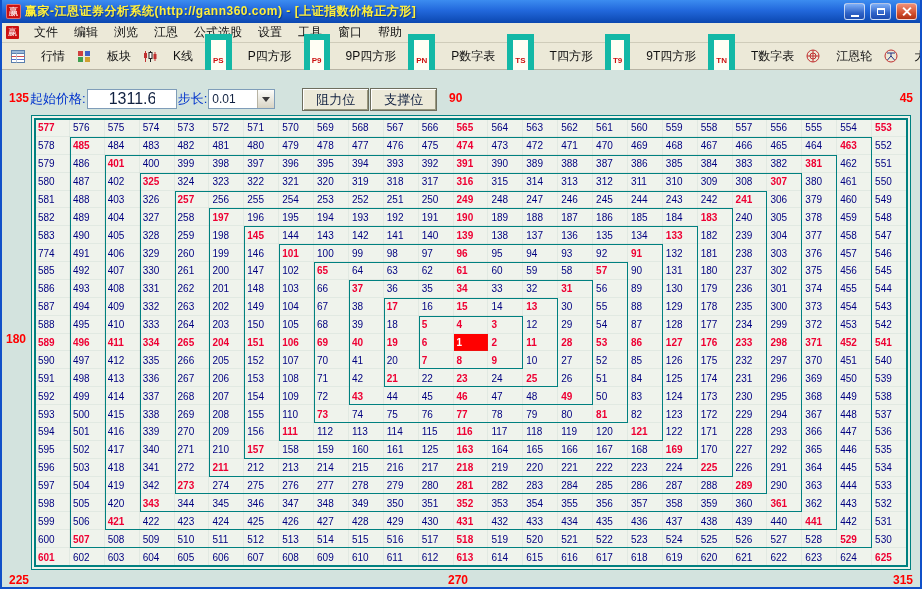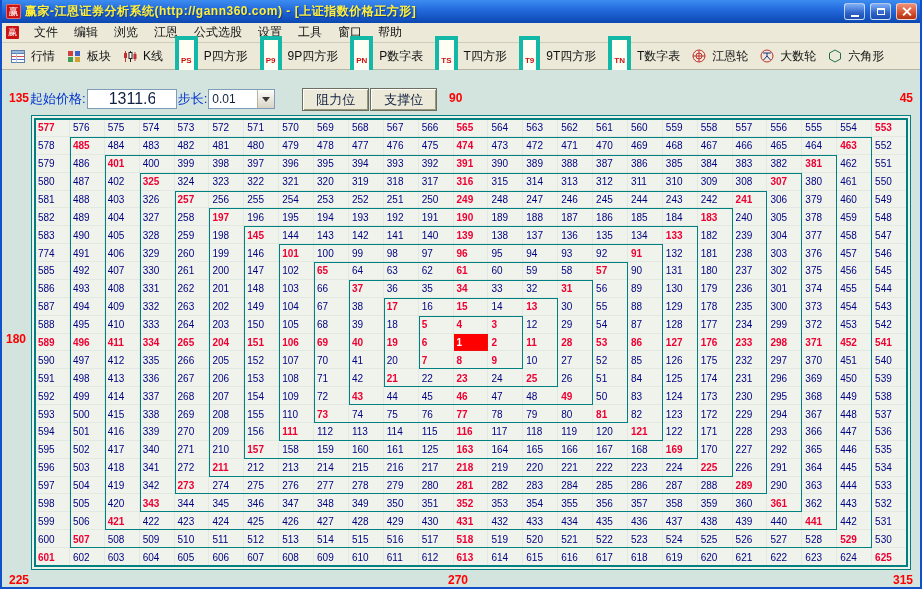--- a/index.html
+++ b/index.html
@@ -46,24 +46,24 @@
     width:13px;height:13px;background:#cc1111;color:#fff;font-size:9px;line-height:12px;
     text-align:center;margin-right:7px;border-radius:1px;overflow:hidden;flex:0 0 13px;
   }
   .menu-items{display:flex;height:100%;align-items:center;}
   .menu-item{padding:2px 8px;white-space:nowrap;}
   
   .toolbar{
     height:27px;flex:0 0 27px;background:var(--chrome-bg,#ece9d8);display:flex;align-items:center;
     padding:0 3px;border-bottom:1px solid #b8b4a4;font-size:12px;color:#111;
   }
-  .tool-btn{display:flex;align-items:center;gap:6px;padding:3px 5px;border:1px solid transparent;white-space:nowrap;}
+  .tool-btn{display:flex;align-items:center;gap:16px;padding:3px 5px;border:1px solid transparent;white-space:nowrap;}
   .tool-icon{display:flex;align-items:center;}
   .tool-badge{
-    font-size:8px;font-weight:bold;color:#cc1111;border:4px solid #14b8a6;background:#fffef4;
+    font-size:8px;font-weight:bold;color:#cc1111;border:6px solid #14b8a6;background:#fffef4;
     height:12px;line-height:10px;padding:16px 2px;letter-spacing:0;
   }
   .tool-label{white-space:nowrap;}
   
   .workspace{flex:1;position:relative;background:var(--workspace-bg,#d3e3de);}
   .controlbar{position:absolute;left:0;right:0;top:16px;height:26px;}
   .control-group{position:absolute;left:28px;top:0;height:26px;display:flex;align-items:center;gap:1px;}
   .field-label{color:var(--field-label,#0033cc);font-size:13px;white-space:nowrap;}
   .price-input{
     width:90px;height:20px;border:1px solid #7f9db9;background:#fff;color:#102040;

